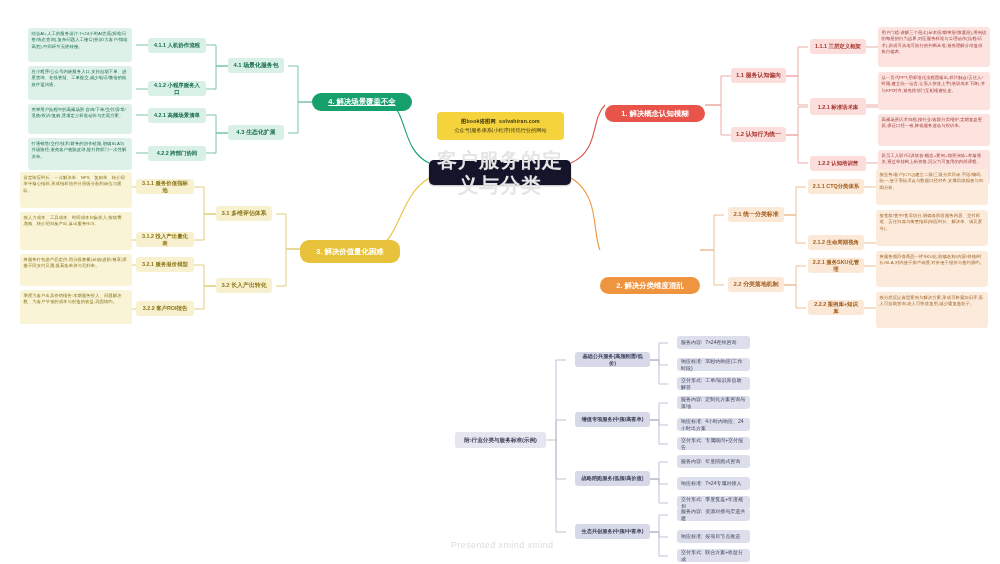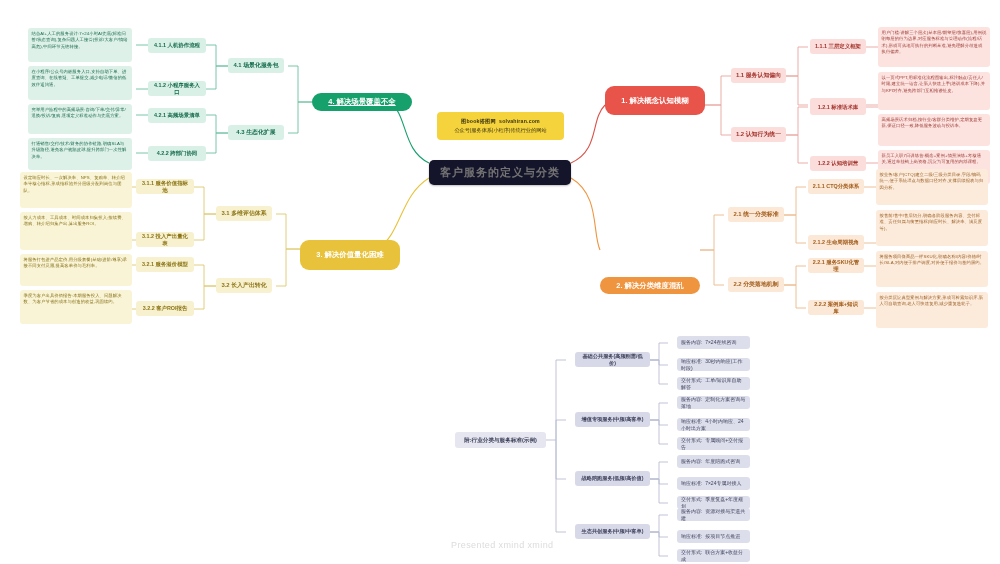--- a/index.html
+++ b/index.html
@@ -27,23 +27,23 @@
     justify-content: center;
     text-align: center;
     line-height: 1.25;
     white-space: pre-wrap;
     word-break: break-all;
   }
 
   
   .central {
     background: #14142b;
-    color: #737373;
-    font-weight: bold;
-    font-size: 11px;
+    color: #e5e5e5;
+    font-weight: bold;
+    font-size: 20px;
     border-radius: 5px;
     letter-spacing: 1px;
     box-shadow: 0 1px 2px rgba(0,0,0,.25);
   }
   .credit {
     background: #f5d33d;
     color: #3b3410;
     font-size: 5.2px;
     border-radius: 4px;
     padding: 3px 4px;
@@ -226,21 +226,21 @@
     </g>
   </svg>
 
   <div class="node credit" style="left:437px; top:112px; width:127px; height:28px;">
     <span class="l1">图book搭图网  solvahiran.com</span>
     <span class="l2">公众号|服务体系|小程序|传统行业的网站</span>
   </div>
 
   <div class="node central" style="left:429px; top:160px; width:142px; height:25px;">客户服务的定义与分类</div>
 
-  <div class="node topic red" style="left:605px; top:86px; width:100px; height:29px;">1. 解决概念认知模糊</div>
+  <div class="node topic red" style="left:605px; top:105px; width:100px; height:17px;">1. 解决概念认知模糊</div>
 
   <div class="node sub red" style="left:731px; top:68px; width:55px; height:15px;">1.1 服务认知偏向</div>
   <div class="node sub red" style="left:731px; top:127px; width:55px; height:15px;">1.2 认知行为统一</div>
 
   <div class="node leaf red" style="left:810px; top:39px; width:56px; height:15px;">1.1.1 三层定义框架</div>
   <div class="node leaf red" style="left:810px; top:98px; width:56px; height:15px;">1.1.2 服务流程地图</div>
 
   <div class="node leaf red" style="left:810px; top:100px; width:56px; height:15px;">1.2.1 标准话术库</div>
   <div class="node leaf red" style="left:810px; top:156px; width:56px; height:15px;">1.2.2 认知培训营</div>
 
@@ -257,21 +257,21 @@
   <div class="node leaf orange" style="left:808px; top:179px; width:56px; height:15px;">2.1.1 CTQ分类体系</div>
   <div class="node leaf orange" style="left:808px; top:235px; width:56px; height:15px;">2.1.2 生命周期视角</div>
   <div class="node leaf orange" style="left:808px; top:258px; width:56px; height:15px;">2.2.1 服务SKU化管理</div>
   <div class="node leaf orange" style="left:808px; top:300px; width:56px; height:15px;">2.2.2 案例库+知识库</div>
 
   <div class="node note orange" style="left:876px; top:169px; width:112px; height:36px;">按业务/客户(CTQ)建立二级/三级分类目录,字段/编码统一,便于系统埋点与数据口径对齐,支撑后续报表与归因分析。</div>
   <div class="node note orange" style="left:876px; top:210px; width:112px; height:36px;">按售前/售中/售后切分,明确各阶段服务内容、交付标准、责任归属与衡量指标(响应时长、解决率、满意度等)。</div>
   <div class="node note orange" style="left:876px; top:251px; width:112px; height:36px;">将服务项目像商品一样SKU化,明确名称/内容/价格/时长/SLA,对内便于排产调度,对外便于报价与签约履约。</div>
   <div class="node note orange" style="left:876px; top:292px; width:112px; height:36px;">按分类沉淀典型案例与解决方案,形成可检索知识库,新人可自助查询,老人可快速复用,减少重复造轮子。</div>
 
-  <div class="node topic yellow" style="left:300px; top:240px; width:100px; height:30px;">3. 解决价值量化困难</div>
+  <div class="node topic yellow" style="left:300px; top:240px; width:100px; height:23px;">3. 解决价值量化困难</div>
 
   <div class="node sub yellow" style="left:216px; top:206px; width:56px; height:15px;">3.1 多维评估体系</div>
   <div class="node sub yellow" style="left:216px; top:278px; width:56px; height:15px;">3.2 长入产出转化</div>
 
   <div class="node leaf yellow" style="left:136px; top:179px; width:58px; height:15px;">3.1.1 服务价值指标池</div>
   <div class="node leaf yellow" style="left:136px; top:232px; width:58px; height:15px;">3.1.2 投入产出量化表</div>
   <div class="node leaf yellow" style="left:136px; top:257px; width:58px; height:15px;">3.2.1 服务溢价模型</div>
   <div class="node leaf yellow" style="left:136px; top:301px; width:58px; height:15px;">3.2.2 客户ROI报告</div>
 
   <div class="node note yellow" style="left:20px; top:172px; width:112px; height:36px;">设定响应时长、一次解决率、NPS、复购率、转介绍率等核心指标,形成指标池并分层级分配到岗位与团队。</div>

